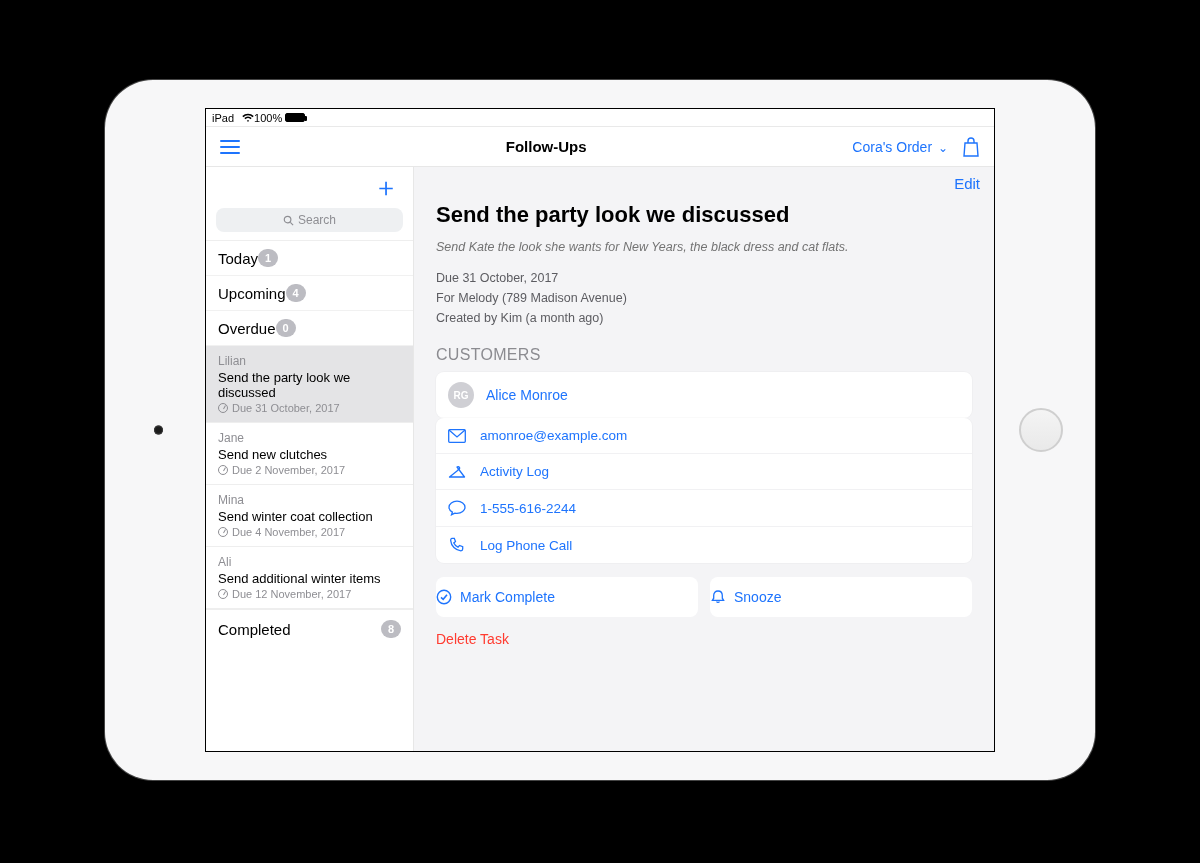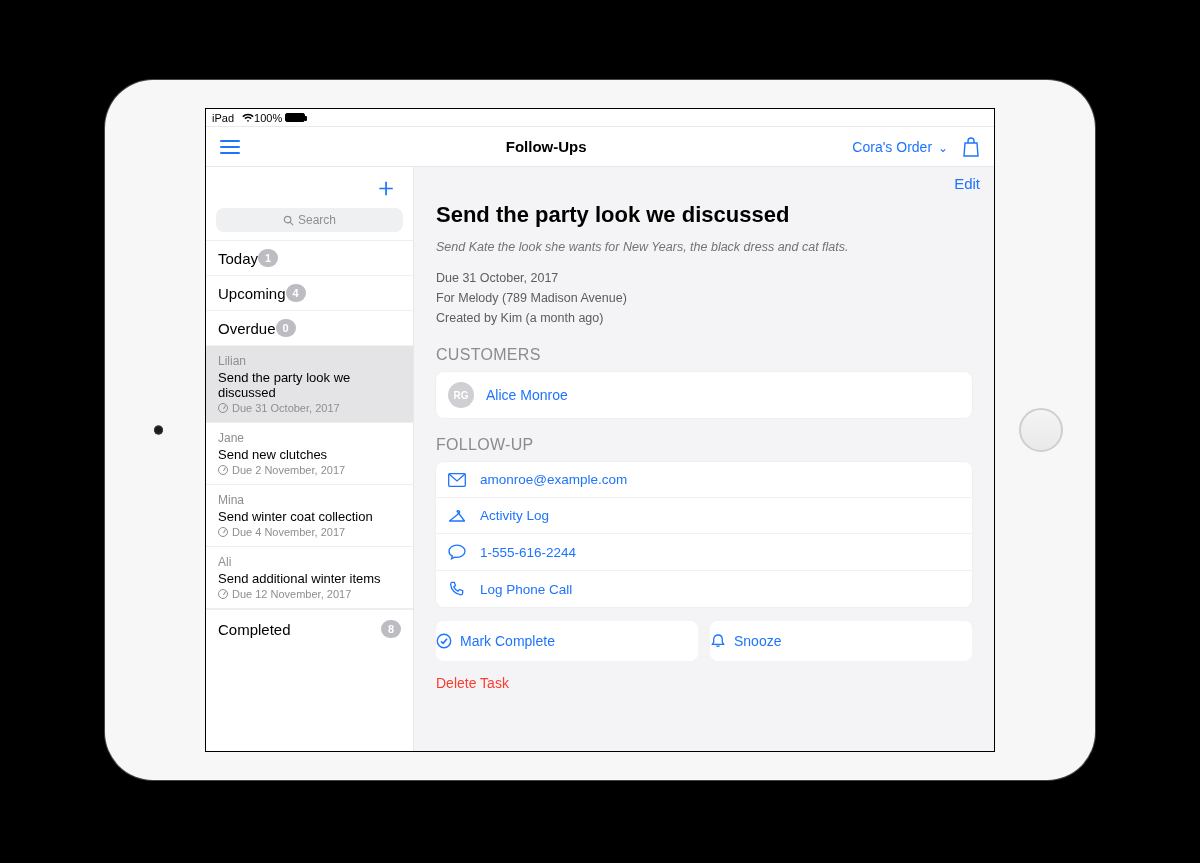--- a/index.html
+++ b/index.html
@@ -322,21 +322,20 @@
           <div class="meta-line">Created by Kim (a month ago)</div>
 
           <div class="sect-label">CUSTOMERS</div>
           <div class="card">
             <div class="customer-row">
               <div class="avatar">RG</div>
               <span>Alice Monroe</span>
             </div>
           </div>
 
-          <div class="sect-label">FOLLOW-UP</div>
           <div class="card">
             <div class="follow-row">
               <span class="icon-slot">
                 <svg width="18" height="14" viewBox="0 0 18 14">
                     <rect x="0.7" y="0.7" width="16.6" height="12.6" rx="1" fill="none" stroke="#1e74fd" stroke-width="1.3"></rect>
                     <path d="M1 1 L9 8 L17 1" fill="none" stroke="#1e74fd" stroke-width="1.3"></path>
                   </svg>
               </span>
               <span>amonroe@example.com</span>
             </div>

